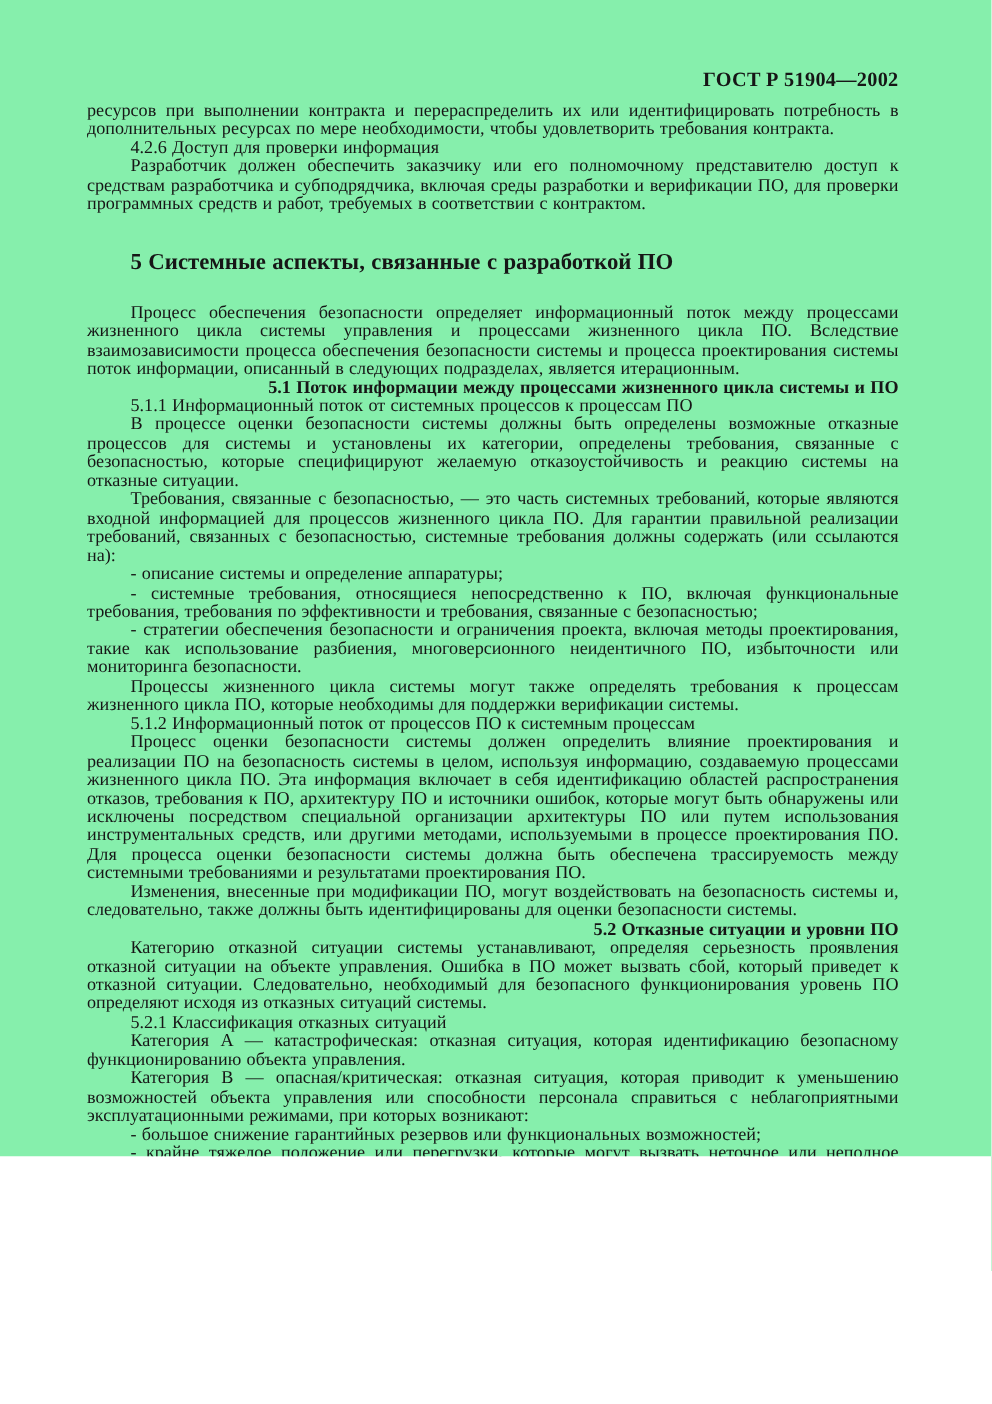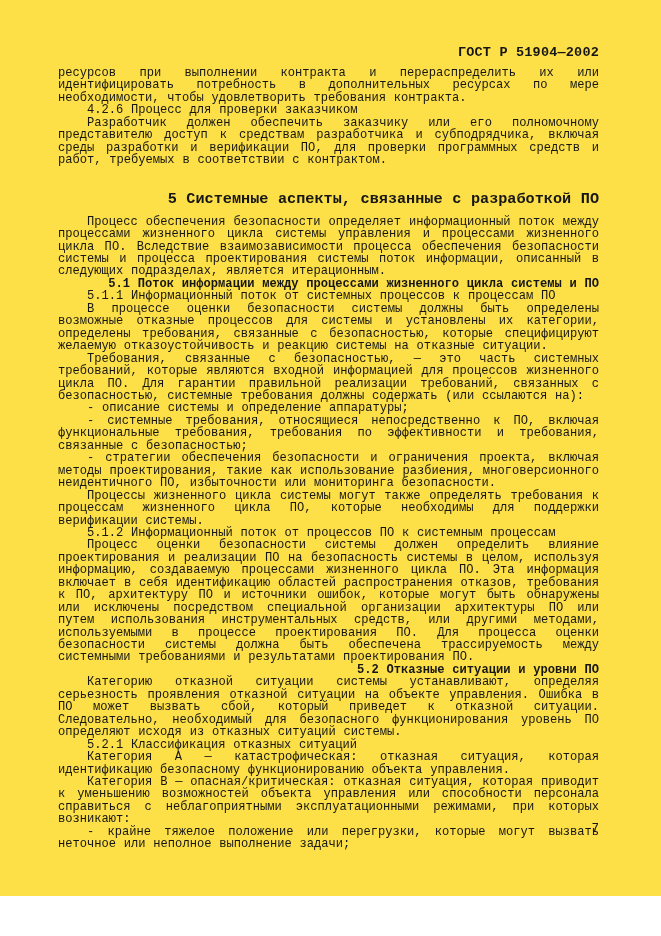--- a/index.html
+++ b/index.html
@@ -3,24 +3,24 @@
 <meta charset="utf-8">
 <style>
   html, body {
     margin: 0;
     padding: 0;
     background: #ffffff;
   }
   .page {
     position: relative;
     width: 661px;
-    height: 896px;
-    background: #fde047;
+    height: 771px;
+    background: #86efac;
     overflow: hidden;
-    font-family: Liberation Mono, monospace;
+    font-family: Liberation Serif, serif;
     color: #161616;
   }
   .running-header {
     position: absolute;
     top: 45px;
     left: 58px;
     width: 541px;
     text-align: right;
     font-weight: 700;
     font-size: 13.5px;
@@ -40,22 +40,22 @@
     text-indent: 29px;
     word-spacing: 0.5px;
   }
   .content p.blk-cont {
     text-indent: 0;
   }
   .content p.blk-h1 {
     font-size: 15.2px;
     font-weight: 700;
     line-height: 17px;
-    margin: 24px 0 8px 0;
-    text-align: right;
+    margin: 24px 0 19px 0;
+    text-align: left;
     text-indent: 29px;
   }
   .content p.blk-bold {
     font-weight: 700;
     text-align: right;
   }
   .page-number {
     position: absolute;
     top: 822px;
     left: 58px;
@@ -65,36 +65,38 @@
   }
 </style>
 </head>
 <body>
 
 <div class="page">
   <div class="running-header">ГОСТ Р 51904—2002</div>
 
   <div class="content">
       <p class="blk-cont">ресурсов при выполнении контракта и перераспределить их или идентифицировать потребность в дополнительных ресурсах по мере необходимости, чтобы удовлетворить требования контракта.</p>
-      <p class="blk-sub">4.2.6 Процесс для проверки заказчиком</p>
+      <p class="blk-sub">4.2.6 Доступ для проверки информация</p>
       <p class="blk-body">Разработчик должен обеспечить заказчику или его полномочному представителю доступ к средствам разработчика и субподрядчика, включая среды разработки и верификации ПО, для проверки программных средств и работ, требуемых в соответствии с контрактом.</p>
       <p class="blk-h1">5 Системные аспекты, связанные с разработкой ПО</p>
       <p class="blk-body">Процесс обеспечения безопасности определяет информационный поток между процессами жизненного цикла системы управления и процессами жизненного цикла ПО. Вследствие взаимозависимости процесса обеспечения безопасности системы и процесса проектирования системы поток информации, описанный в следующих подразделах, является итерационным.</p>
       <p class="blk-bold">5.1 Поток информации между процессами жизненного цикла системы и ПО</p>
       <p class="blk-sub">5.1.1 Информационный поток от системных процессов к процессам ПО</p>
       <p class="blk-body">В процессе оценки безопасности системы должны быть определены возможные отказные процессов для системы и установлены их категории, определены требования, связанные с безопасностью, которые специфицируют желаемую отказоустойчивость и реакцию системы на отказные ситуации.</p>
       <p class="blk-body">Требования, связанные с безопасностью, — это часть системных требований, которые являются входной информацией для процессов жизненного цикла ПО. Для гарантии правильной реализации требований, связанных с безопасностью, системные требования должны содержать (или ссылаются на):</p>
       <p class="blk-list">- описание системы и определение аппаратуры;</p>
       <p class="blk-list">- системные требования, относящиеся непосредственно к ПО, включая функциональные требования, требования по эффективности и требования, связанные с безопасностью;</p>
       <p class="blk-list">- стратегии обеспечения безопасности и ограничения проекта, включая методы проектирования, такие как использование разбиения, многоверсионного неидентичного ПО, избыточности или мониторинга безопасности.</p>
       <p class="blk-body">Процессы жизненного цикла системы могут также определять требования к процессам жизненного цикла ПО, которые необходимы для поддержки верификации системы.</p>
       <p class="blk-sub">5.1.2 Информационный поток от процессов ПО к системным процессам</p>
       <p class="blk-body">Процесс оценки безопасности системы должен определить влияние проектирования и реализации ПО на безопасность системы в целом, используя информацию, создаваемую процессами жизненного цикла ПО. Эта информация включает в себя идентификацию областей распространения отказов, требования к ПО, архитектуру ПО и источники ошибок, которые могут быть обнаружены или исключены посредством специальной организации архитектуры ПО или путем использования инструментальных средств, или другими методами, используемыми в процессе проектирования ПО. Для процесса оценки безопасности системы должна быть обеспечена трассируемость между системными требованиями и результатами проектирования ПО.</p>
+      <p class="blk-body">Изменения, внесенные при модификации ПО, могут воздействовать на безопасность системы и, следовательно, также должны быть идентифицированы для оценки безопасности системы.</p>
       <p class="blk-bold">5.2 Отказные ситуации и уровни ПО</p>
       <p class="blk-body">Категорию отказной ситуации системы устанавливают, определяя серьезность проявления отказной ситуации на объекте управления. Ошибка в ПО может вызвать сбой, который приведет к отказной ситуации. Следовательно, необходимый для безопасного функционирования уровень ПО определяют исходя из отказных ситуаций системы.</p>
       <p class="blk-sub">5.2.1 Классификация отказных ситуаций</p>
       <p class="blk-body">Категория А — катастрофическая: отказная ситуация, которая идентификацию безопасному функционированию объекта управления.</p>
       <p class="blk-body">Категория В — опасная/критическая: отказная ситуация, которая приводит к уменьшению возможностей объекта управления или способности персонала справиться с неблагоприятными эксплуатационными режимами, при которых возникают:</p>
+      <p class="blk-list">- большое снижение гарантийных резервов или функциональных возможностей;</p>
       <p class="blk-list">- крайне тяжелое положение или перегрузки, которые могут вызвать неточное или неполное выполнение задачи;</p>
     </div>
 
   <div class="page-number">7</div>
 </div>
 
 </body></html>

